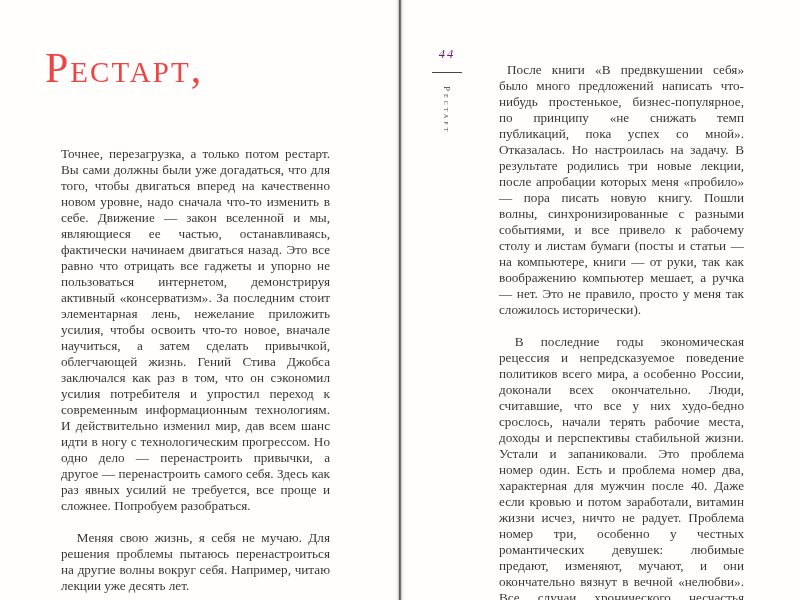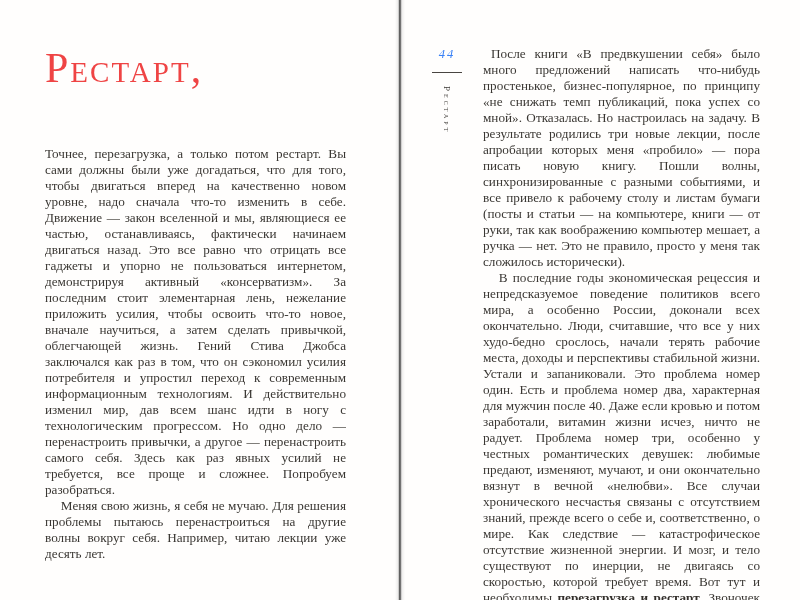--- a/index.html
+++ b/index.html
@@ -44,40 +44,40 @@
     font-weight: 400;
     font-variant: small-caps;
     font-size: 42px;
     line-height: 40px;
     letter-spacing: 2px;
     color: #ef4444;
   }
   .t-line { display: block; }
   .page-left .body { margin-top: 58px; }
   p.bodytext {
-    margin: 0;
+    margin: 16px;
     font-size: 13.2px;
     line-height: 16px;
     text-align: justify;
     color: #3a3733;
   }
   p.indent     { text-indent: 1.2em; }
   p.indent-sm  { text-indent: 0.6em; }
   
   .margin-col {
     position: absolute;
     left: 428px;
     top: 47px;
     width: 38px;
     text-align: center;
   }
   .page-num {
     font-size: 12.5px;
     letter-spacing: 2px;
-    color: #3b82f6;
+    color: #701a75;
     font-style: italic;
   }
   .folio-rule {
     width: 30px;
     height: 1px;
     background: #494541;
     margin: 10px auto 13px auto;
   }
   .vert-title {
     display: inline-block;

